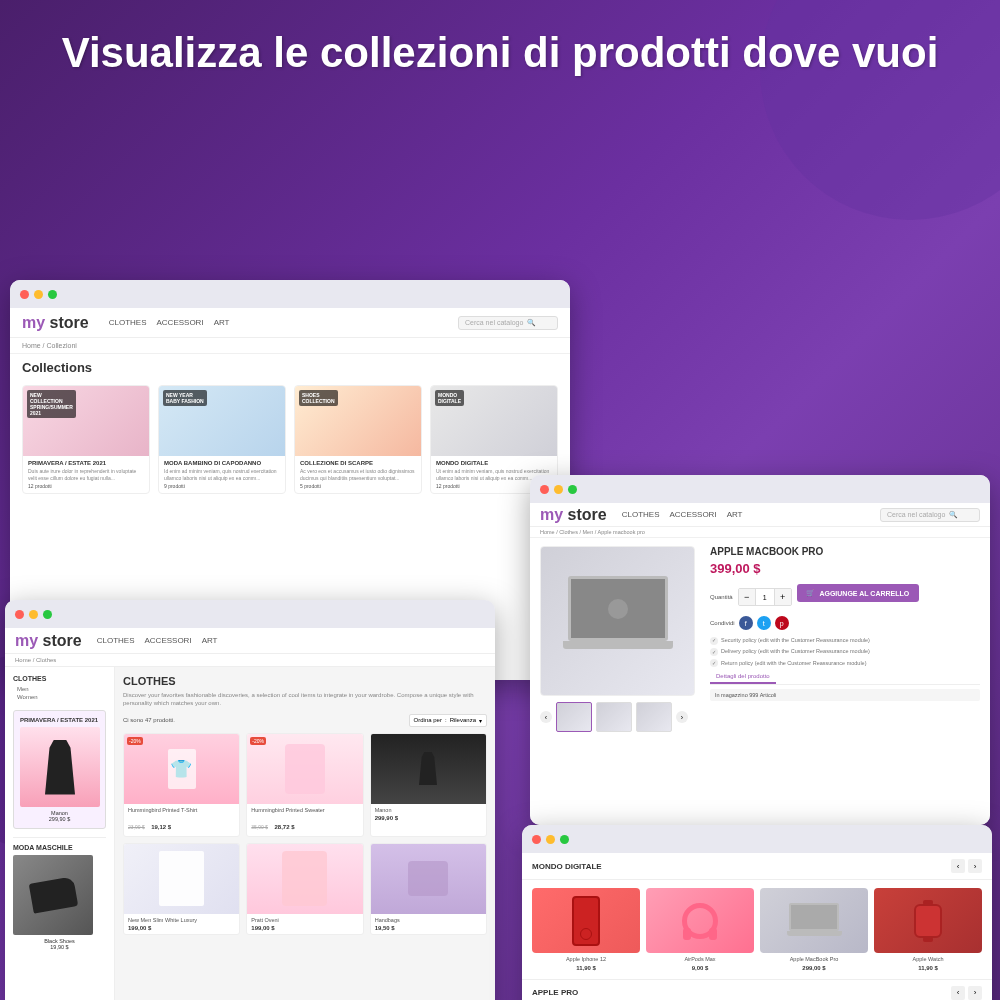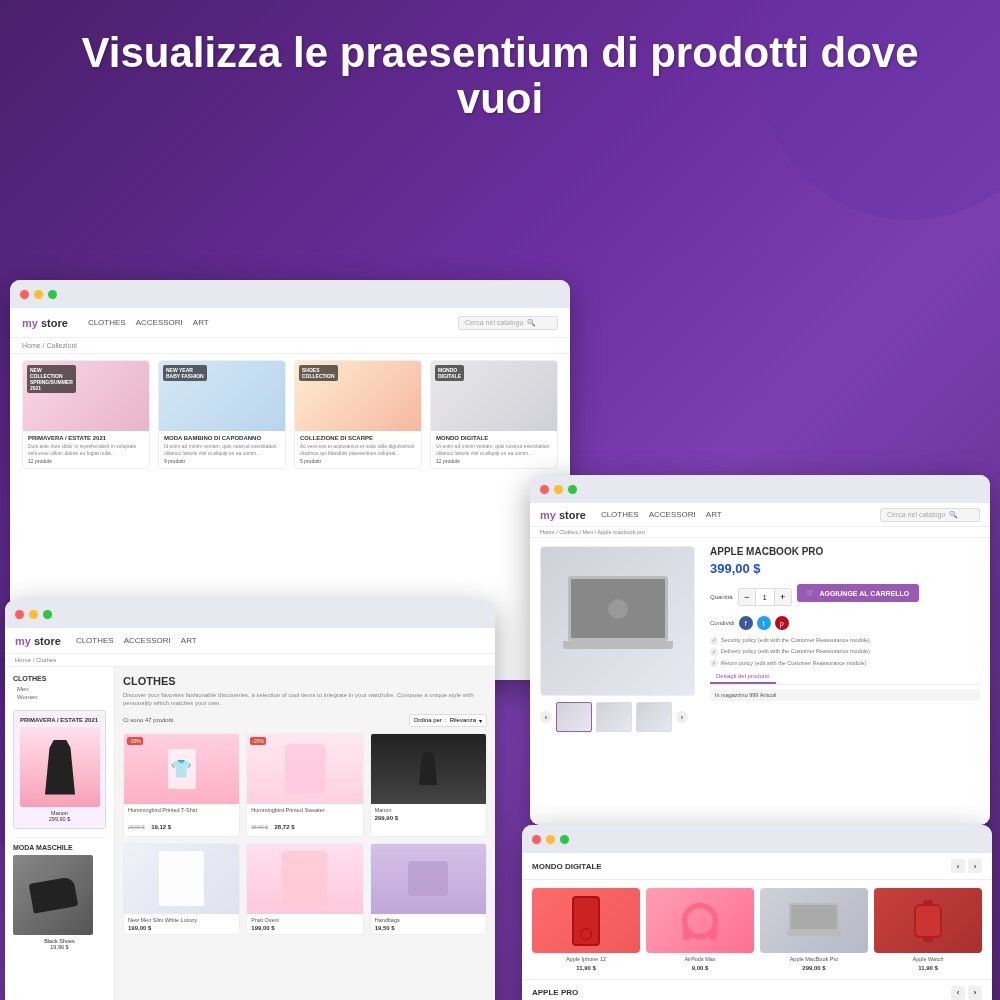--- a/index.html
+++ b/index.html
@@ -109,21 +109,21 @@
     .store-nav {
       background: white;
       padding: 5px 12px;
       display: flex;
       align-items: center;
       gap: 20px;
       border-bottom: 1px solid #eee;
       height: 30px;
     }
     .store-logo {
-      font-size: 11px;
+      font-size: 16px;
       font-weight: bold;
       color: #333;
     }
     .store-logo span { color: #9b59b6; }
     .nav-links {
       display: flex;
       gap: 10px;
     }
     .nav-link {
       font-size: 8px;
@@ -555,21 +555,21 @@
     .product-detail-name {
       font-size: 10px;
       font-weight: bold;
       color: #333;
       margin-bottom: 4px;
       text-transform: uppercase;
     }
     .product-detail-price {
       font-size: 13px;
       font-weight: bold;
-      color: #1d4ed8;
+      color: #be185d;
       margin-bottom: 8px;
     }
 
     .qty-row {
       display: flex;
       align-items: center;
       gap: 5px;
       margin-bottom: 6px;
     }
     .qty-label { font-size: 6px; color: #555; }
@@ -844,21 +844,21 @@
   </style>
 </head>
 <body>
 
 <div class="page-wrapper">
 
   <div class="bg-circle1"></div>
   <div class="bg-circle2"></div>
 
   <div class="header-area">
-    <h1 class="main-title">Visualizza le praesentium di prodotti dove vuoi</h1>
+    <h1 class="main-title">Visualizza le collezioni di prodotti dove vuoi</h1>
   </div>
 
   <div class="screenshots-area">
 
     <div class="browser-window win1">
       <div class="browser-bar">
         <div class="dot dot-red"></div>
         <div class="dot dot-yellow"></div>
         <div class="dot dot-green"></div>
       </div>
@@ -874,20 +874,21 @@
             <span class="nav-link">ART</span>
           </div>
           <div class="search-bar">
             <span>Cerca nel catalogo</span>
             <span>🔍</span>
           </div>
         </div>
 
         <div class="breadcrumb-bar">Home / Collezioni</div>
 
+        <div class="collections-title">Collections</div>
 
         <div class="collections-grid">
 
           <div class="collection-card">
             <div class="collection-img img1">
               <div class="coll-label">NEW<br>COLLECTION<br>SPRING/SUMMER<br>2021</div>
             </div>
             <div class="collection-info">
               <div class="coll-name">PRIMAVERA / ESTATE 2021</div>
               <div class="coll-desc">Duis aute irure dolor in reprehenderit in voluptate velit esse cillum dolore eu fugiat nulla...</div>

